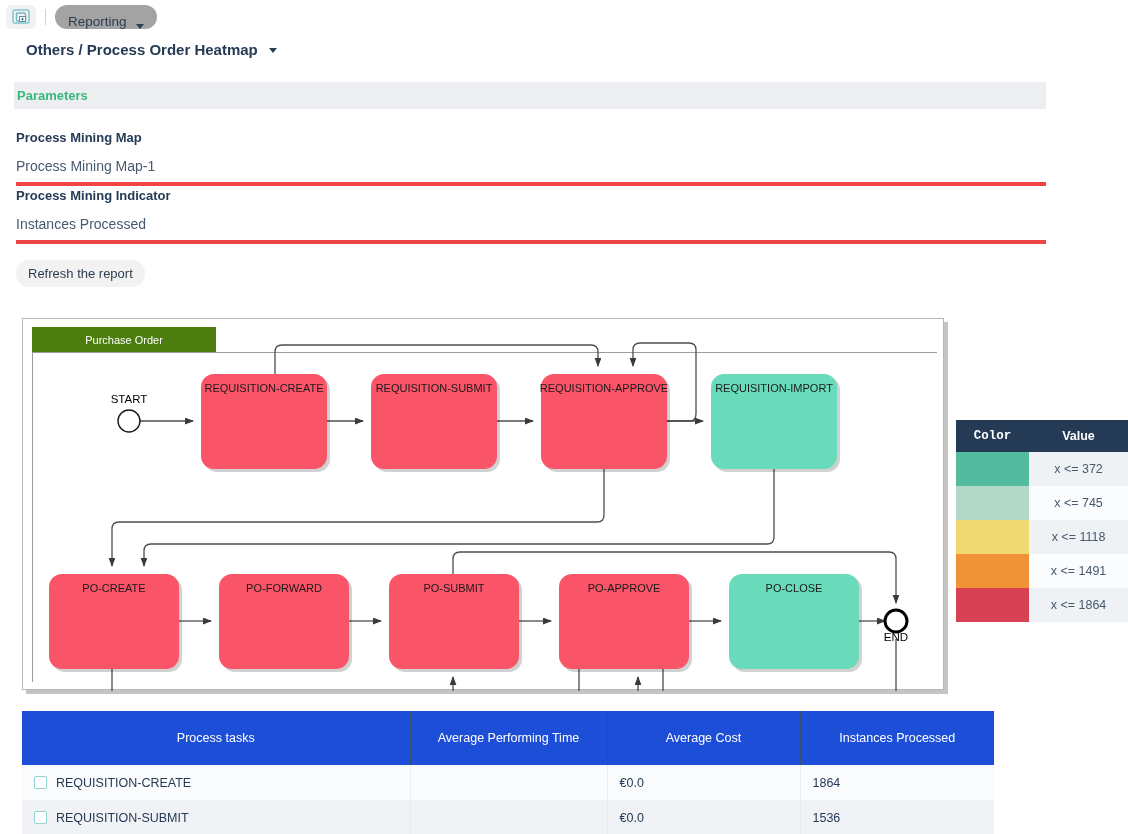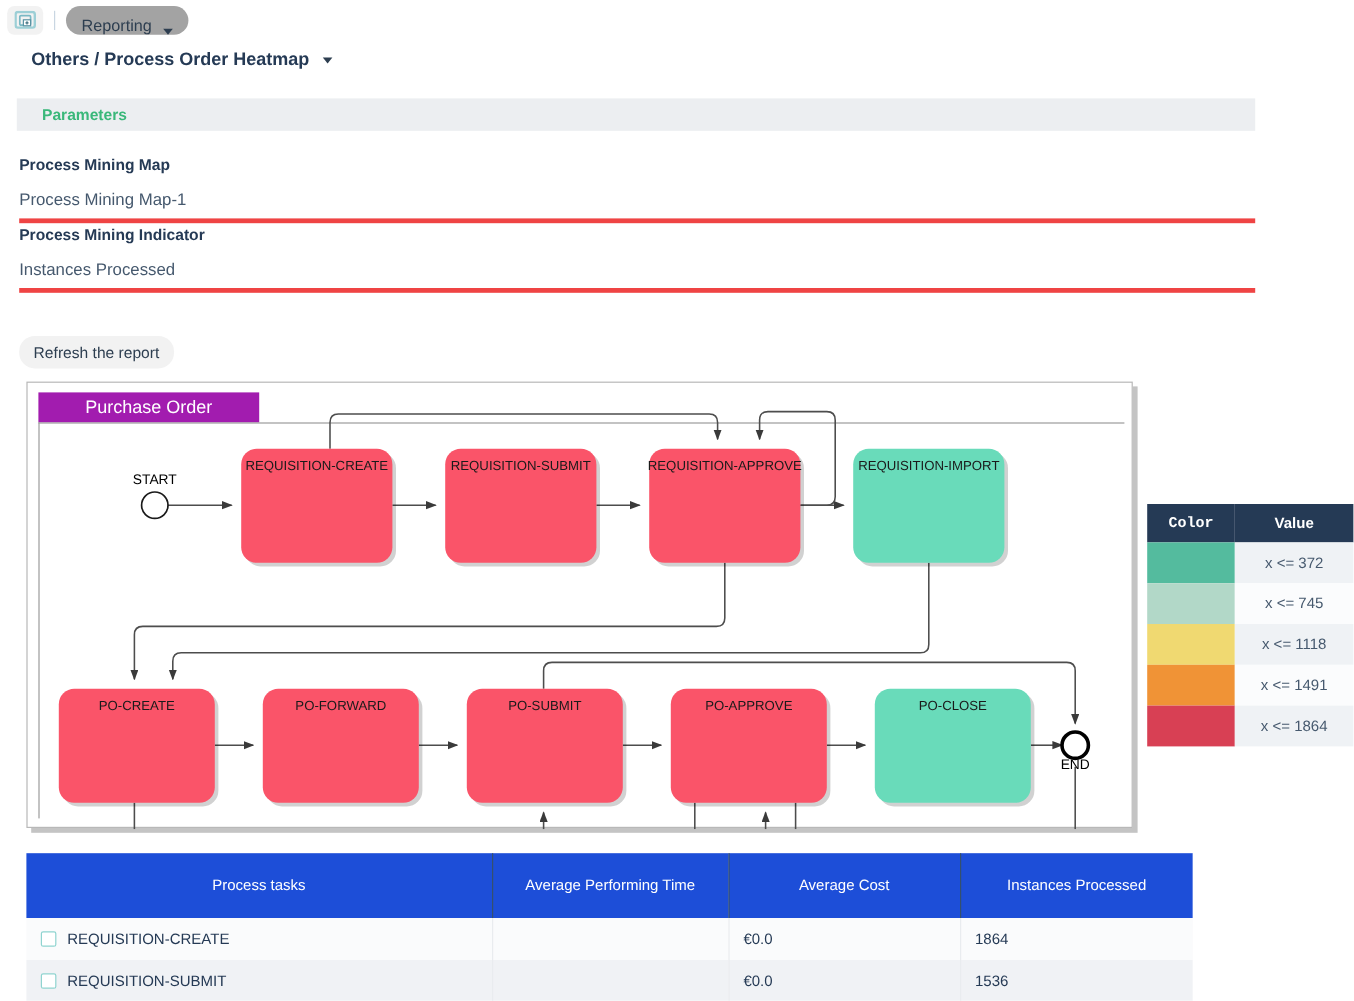--- a/index.html
+++ b/index.html
@@ -45,60 +45,60 @@
     position: absolute; left: 26px; top: 41px;
     display: flex; align-items: center; gap: 11px;
     font-size: 15px; font-weight: bold; color: #253a55;
     cursor: pointer;
   }
 
   
   .params-band {
     position: absolute; left: 14px; top: 82px; width: 1032px; height: 27px;
     background: #eceef1;
-    display: flex; align-items: center; padding-left: 21px;
+    display: flex; align-items: center; padding-left: 3px;
   }
   .params-title { color: #3ab87a; font-size: 13px; font-weight: bold; }
 
   
   .param-block { position: absolute; left: 16px; width: 1030px; }
   .param-label {
     font-size: 13px; font-weight: bold; color: #253a55;
   }
   .param-value {
     font-size: 14px; color: #46596e; padding-top: 13px;
     padding-bottom: 8px; border-bottom: 4px solid #ef4444;
   }
   #pm-map { top: 130px; }
   #pm-ind { top: 188px; }
 
   .refresh-btn {
-    position: absolute; left: 16px; top: 280px;
+    position: absolute; left: 16px; top: 260px;
     height: 27px; padding: 0 12px; border-radius: 13px;
     background: #f2f2f2; border: none; color: #2d3e50;
     font-size: 13px; font-family: "Liberation Sans", sans-serif;
     cursor: pointer;
   }
 
   
   .diagram-wrap {
     position: absolute; left: 22px; top: 318px; width: 992px; height: 382px;
   }
   .diagram-box {
     position: absolute; left: 0; top: 0; width: 922px; height: 372px;
     background: #ffffff; border: 1px solid #b8b8b8;
   }
   .diagram-shadow {
     position: absolute; left: 4px; top: 4px; width: 922px; height: 372px;
     background: #c4c4c4;
   }
   .lane-header {
     position: absolute; left: 9px; top: 8px; width: 184px; height: 25px;
-    background: #a21caf; color: #ffffff;
-    font-size: 15px; display: flex; align-items: center; justify-content: center;
+    background: #4d7c0f; color: #ffffff;
+    font-size: 11px; display: flex; align-items: center; justify-content: center;
   }
   .lane-body {
     position: absolute; left: 9px; top: 33px; width: 905px; height: 330px;
     border-left: 1px solid #9c9c9c; border-top: 1px solid #9c9c9c;
   }
   .diagram-svg { position: absolute; left: 0; top: 0; }
   .node-label {
     font-family: "Liberation Sans", sans-serif;
     font-size: 11px; fill: #1a1a1a;
   }

